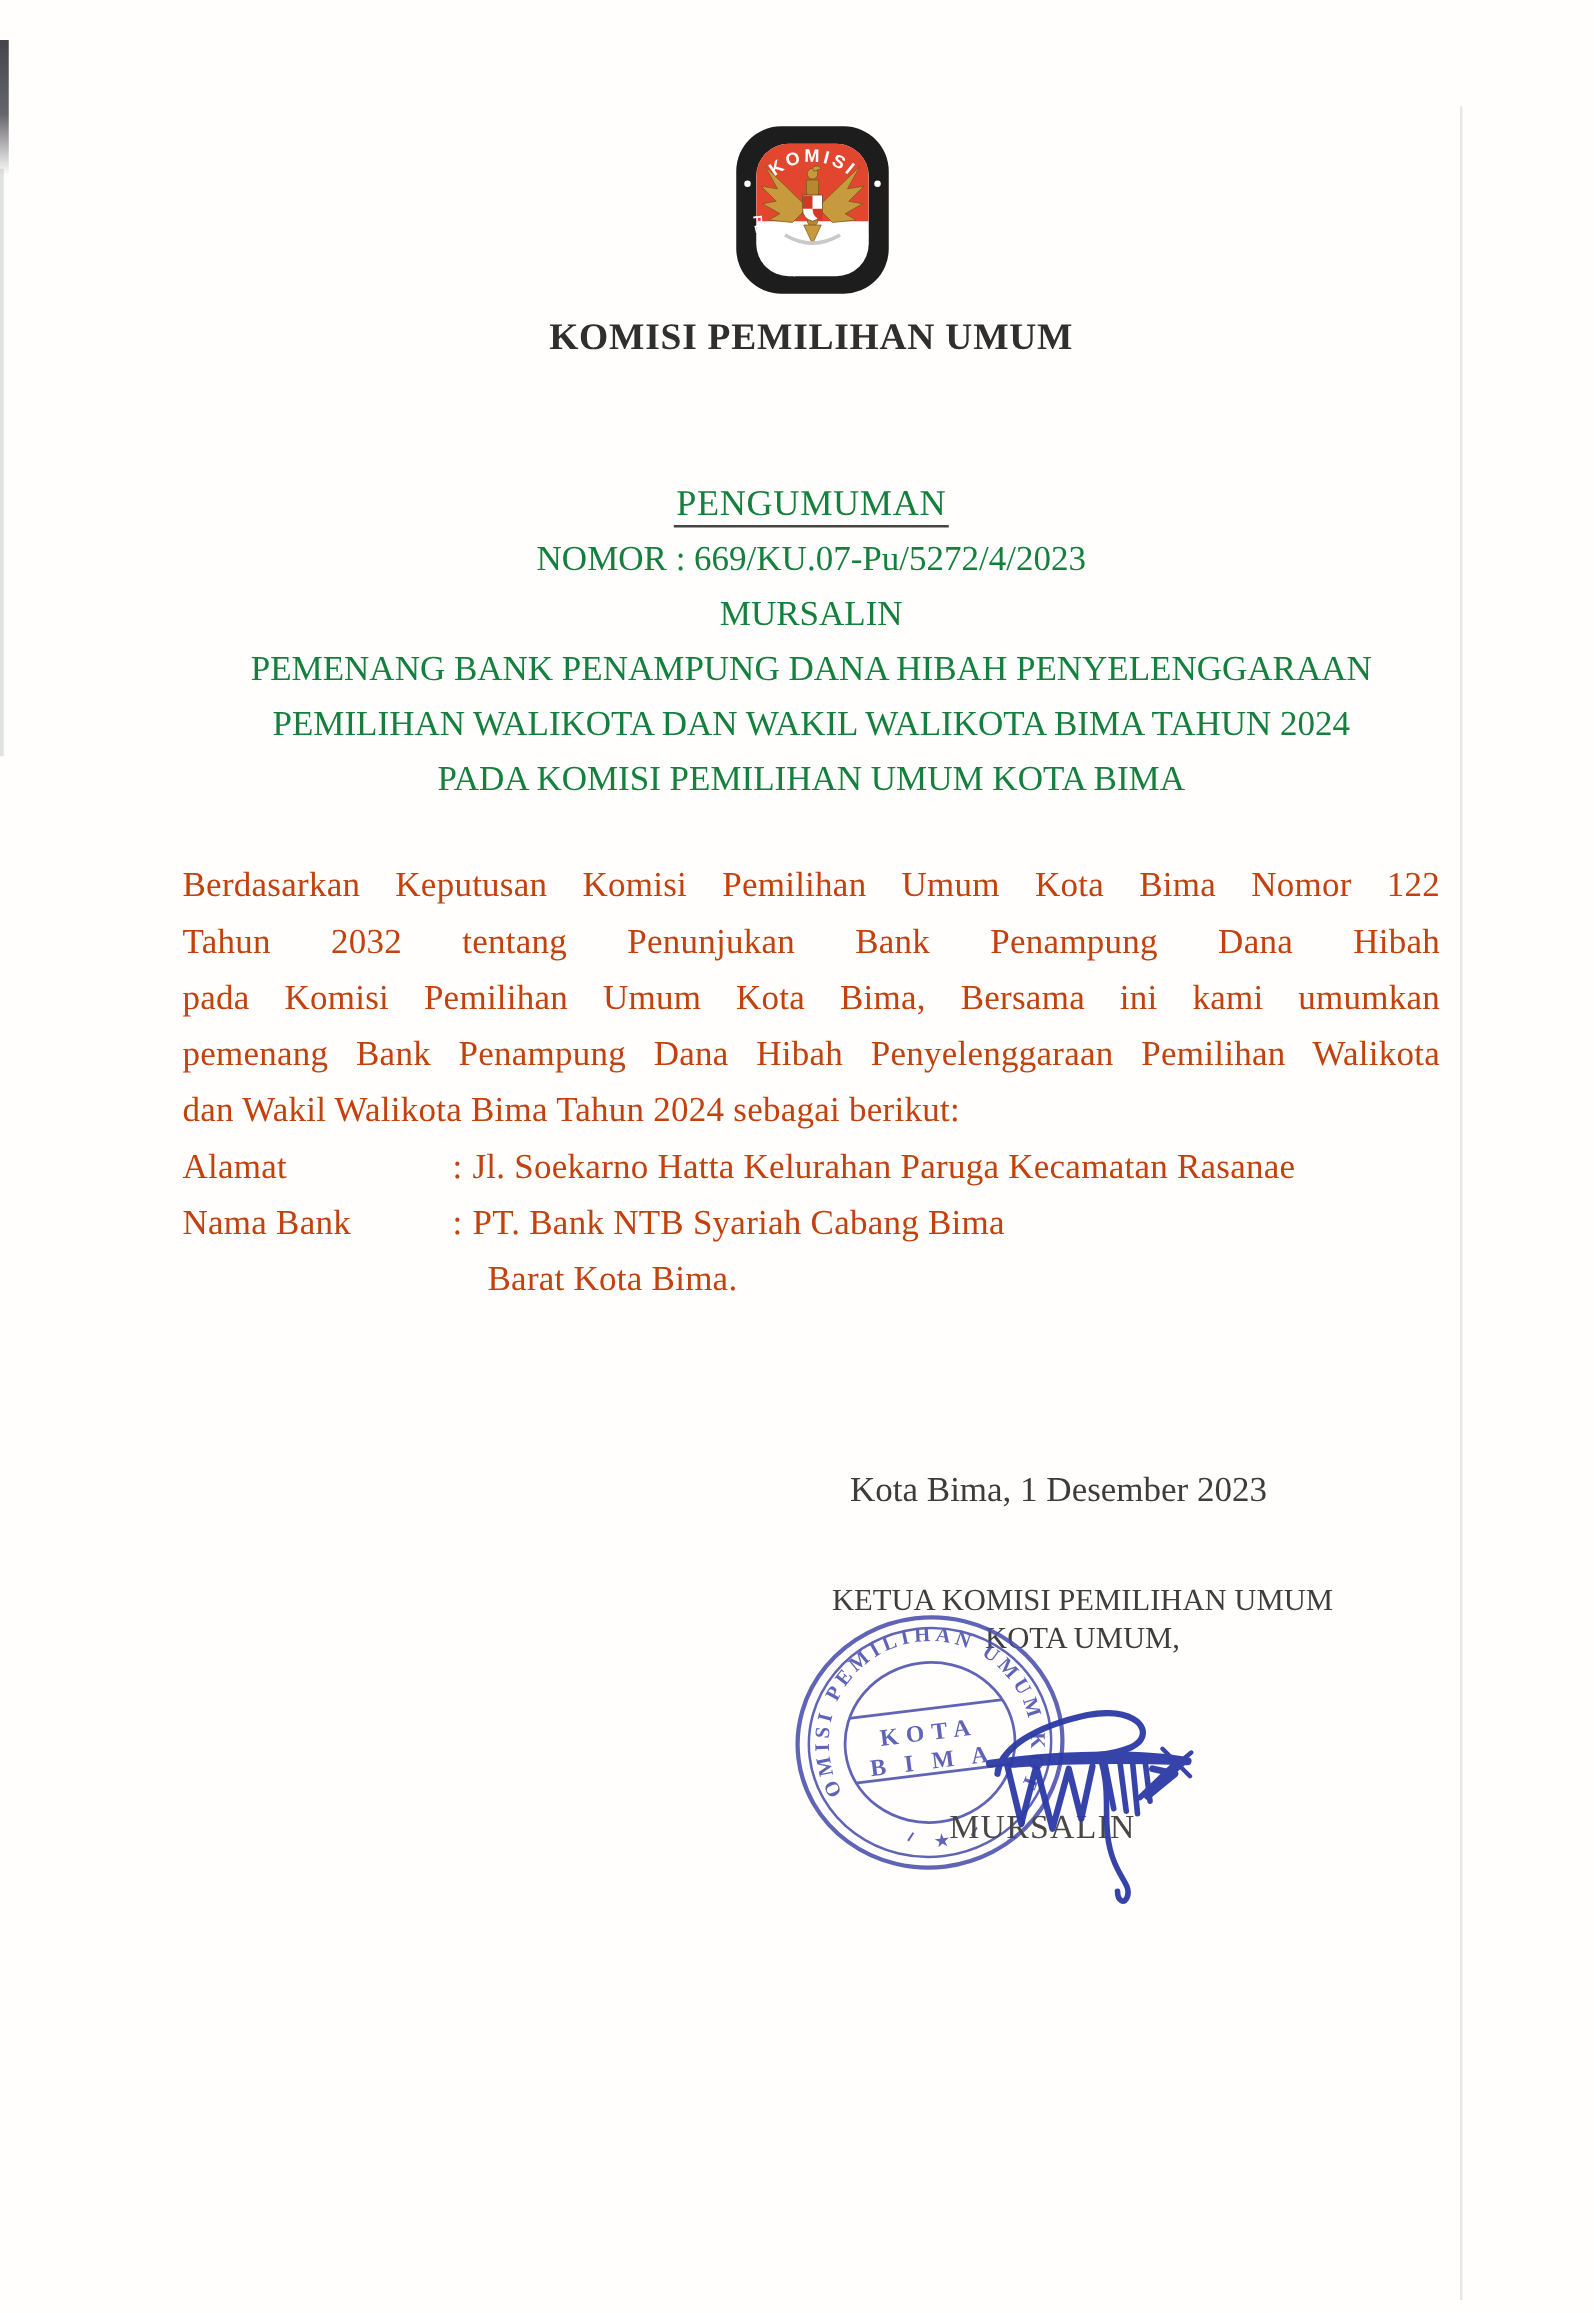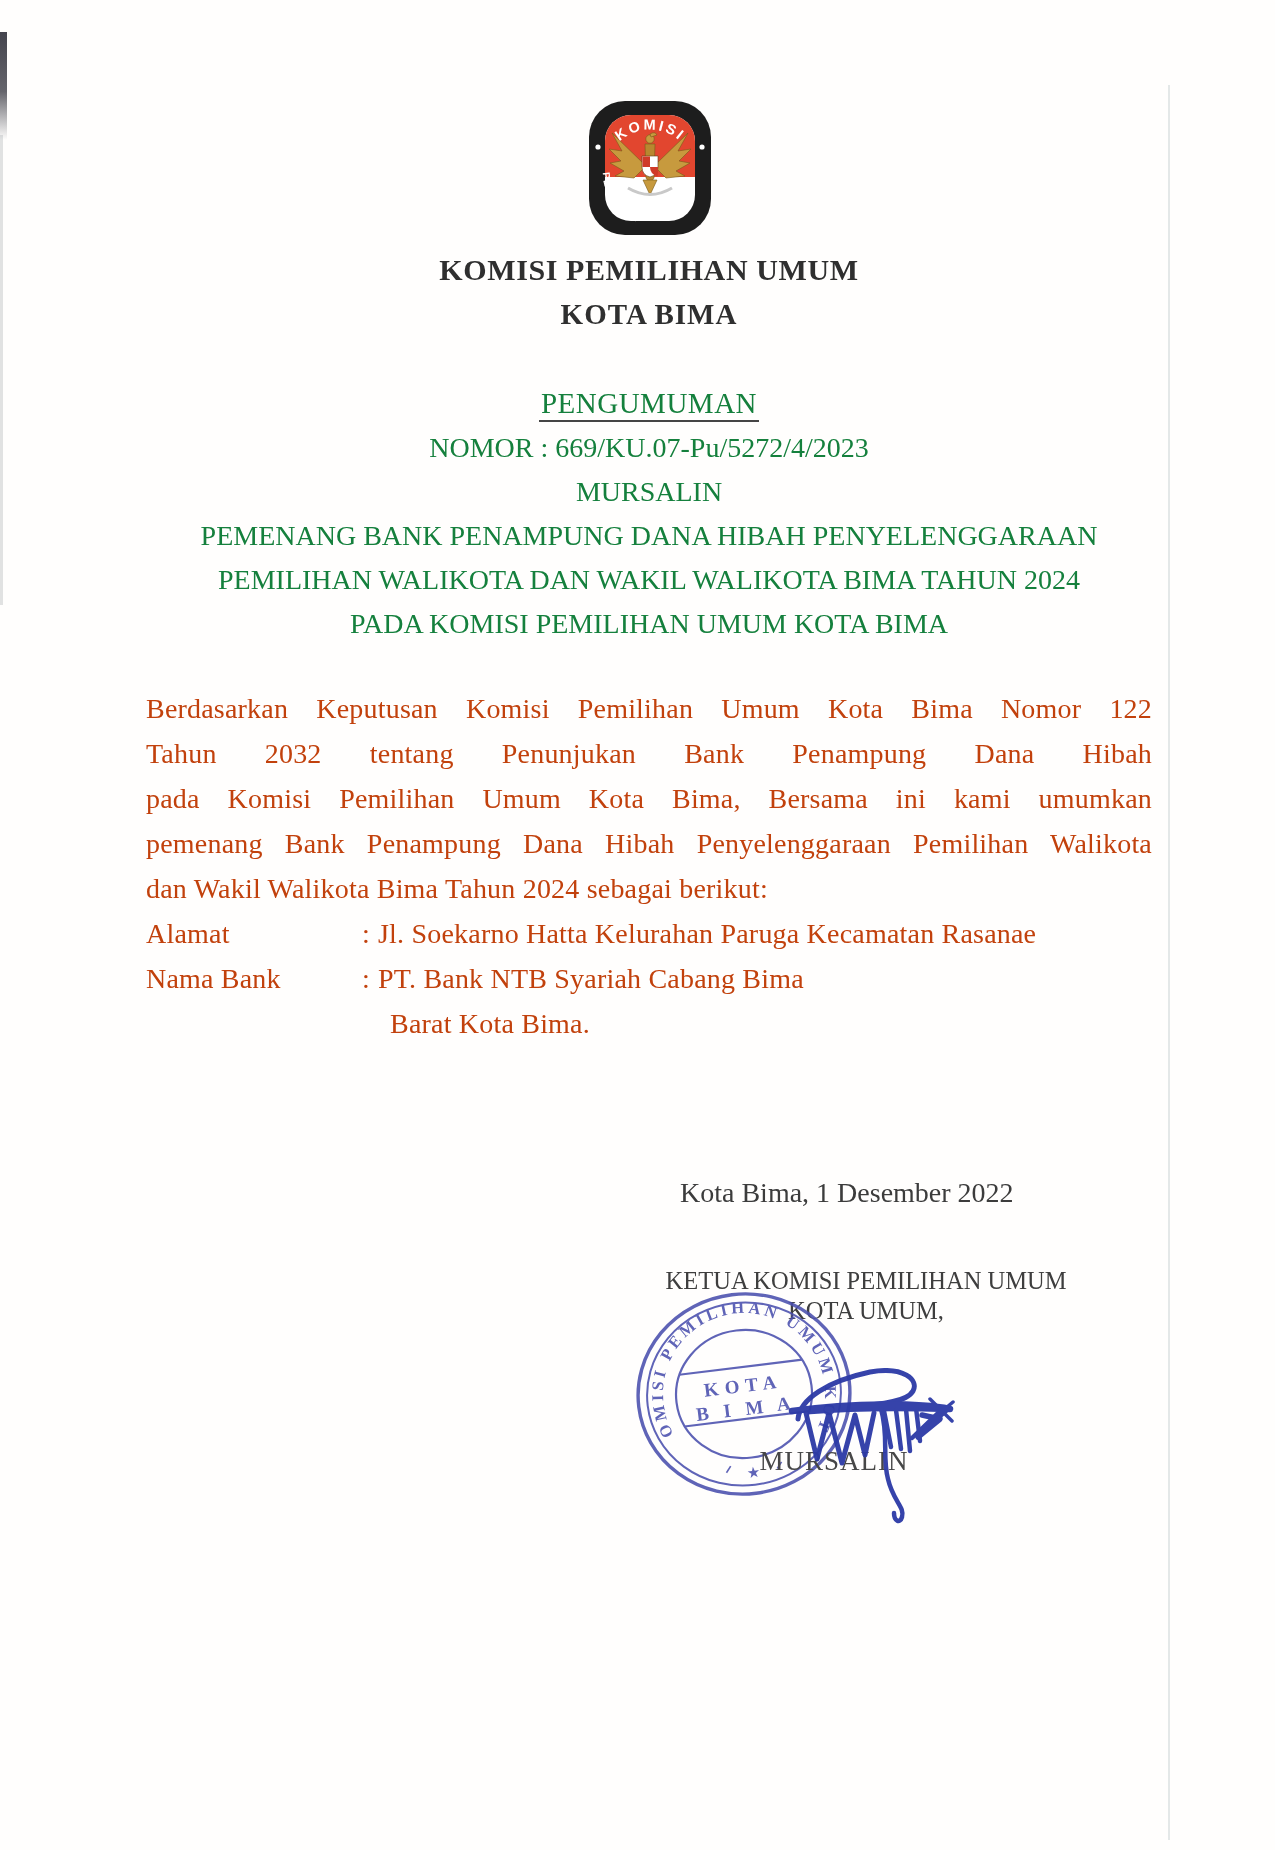--- a/index.html
+++ b/index.html
@@ -91,21 +91,20 @@
       <text font-size="10" letter-spacing="1.5">
         <textPath href="#arc-br" startOffset="50%" text-anchor="middle">UMUM</textPath>
       </text>
       <circle cx="10" cy="47" r="2.6"></circle>
       <circle cx="114" cy="47" r="2.6"></circle>
     </g>
   </svg>
 
   <div class="org">
     <div class="org-line1">KOMISI PEMILIHAN UMUM</div>
-    <div class="org-line2">KOTA BIMA</div>
   </div>
 
   <div class="title-block">
     <div><span class="heading-txt">PENGUMUMAN</span></div>
     <div>NOMOR : 669/KU.07-Pu/5272/4/2023</div>
     <div>MURSALIN</div>
     <div>PEMENANG BANK PENAMPUNG DANA HIBAH PENYELENGGARAAN</div>
     <div>PEMILIHAN WALIKOTA DAN WAKIL WALIKOTA BIMA TAHUN 2024</div>
     <div>PADA KOMISI PEMILIHAN UMUM KOTA BIMA</div>
   </div>
@@ -118,21 +117,21 @@
     <div class="jlast">dan Wakil Walikota Bima Tahun 2024 sebagai berikut:</div>
     <div class="field-row">
       <span class="flabel">Alamat</span><span class="fsep">:</span><span>Jl. Soekarno Hatta Kelurahan Paruga Kecamatan Rasanae</span>
     </div>
     <div class="field-row">
       <span class="flabel">Nama Bank</span><span class="fsep">:</span><span>PT. Bank NTB Syariah Cabang Bima</span>
     </div>
     <div class="field-cont">Barat Kota Bima.</div>
   </div>
 
-  <div class="date-line">Kota Bima, 1 Desember 2022</div>
+  <div class="date-line">Kota Bima, 1 Desember 2023</div>
 
   <div class="signer">
     <div>KETUA KOMISI PEMILIHAN UMUM</div>
     <div>KOTA UMUM,</div>
   </div>
 
   <svg class="stamp" viewBox="0 0 220 220">
     <defs>
       <path id="stamp-ring-path" d="M 36.6 144.2 A 81 81 0 1 1 176.3 156.5" fill="none"></path>
     </defs>

